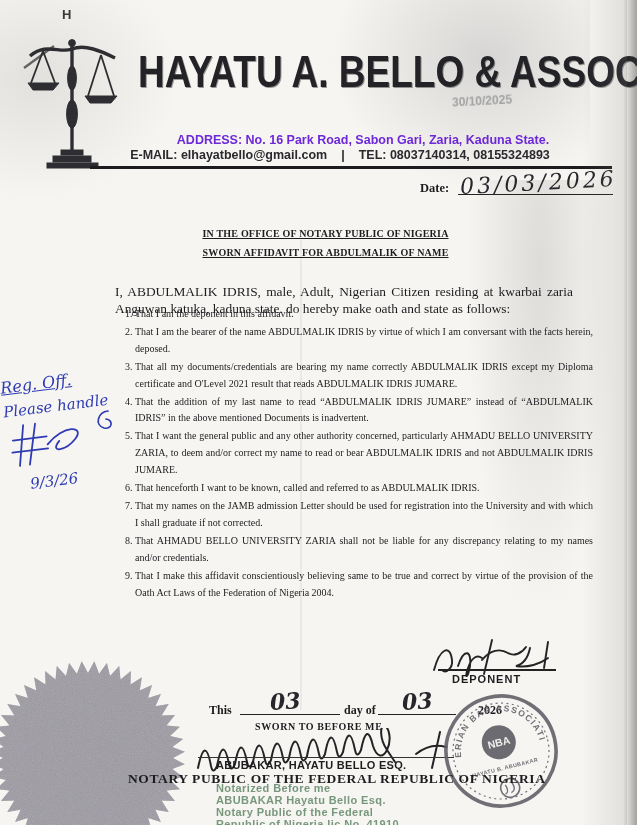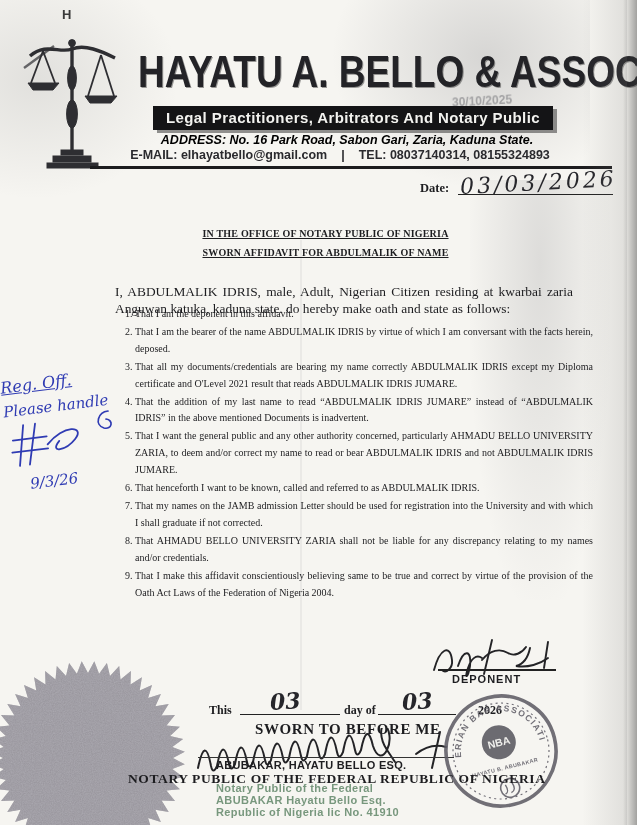--- a/index.html
+++ b/index.html
@@ -25,22 +25,22 @@
   .logo{position:absolute;left:22px;top:26px;}
   .firm-name{position:absolute;left:138px;top:48px;width:455px;text-align:center;
      font-family:"Liberation Sans",sans-serif;font-weight:900;font-size:37px;
      letter-spacing:0px;color:#232327;transform:scaleY(1.18);transform-origin:top;
      text-shadow:1px 1px 0 rgba(40,40,40,.45);white-space:nowrap;}
   .faint-date{position:absolute;left:452px;top:94px;font-family:"Liberation Sans",sans-serif;
      font-weight:bold;font-size:12px;color:#8d8d90;transform:rotate(-3deg);opacity:.75;filter:blur(.3px);}
   .banner{position:absolute;left:153px;top:106px;background:#141416;color:#f2f2ef;
      padding:3px 13px 4px;font-family:"Liberation Sans",sans-serif;font-weight:bold;
      font-size:15px;letter-spacing:.4px;box-shadow:4px 3px 0 rgba(20,20,20,.45);white-space:nowrap;}
-  .addr{position:absolute;left:112px;top:133px;width:470px;text-align:center;
-     font-family:"Liberation Sans",sans-serif;font-weight:bold;font-size:12.5px;color:#000000;font-style:italic;}
+  .addr{position:absolute;left:128px;top:133px;width:470px;text-align:center;
+     font-family:"Liberation Sans",sans-serif;font-weight:bold;font-size:12.5px;color:#6d28d9;}
   .contact{position:absolute;left:95px;top:148px;width:490px;text-align:center;
      font-family:"Liberation Sans",sans-serif;font-weight:bold;font-size:12.5px;color:#2a2a2e;}
   .contact .sep{margin:0 14px;}
   .header-rule{position:absolute;left:90px;top:166px;width:522px;height:3px;background:#1c1c1e;}
 
   
   .date-row{position:absolute;left:420px;top:178px;width:195px;}
   .date-label{font-weight:bold;font-size:12.5px;}
   .date-line{position:absolute;left:38px;top:16px;width:155px;border-bottom:1.6px solid #222;}
   .hand{font-family:"DejaVu Serif",serif;font-style:italic;color:#26262b;}
@@ -73,21 +73,21 @@
 
   
   .jurat{position:absolute;left:200px;top:700px;width:300px;font-weight:bold;font-size:12px;}
   .jurat .u1{position:absolute;left:40px;top:14px;width:100px;border-bottom:1.6px solid #222;}
   .jurat .u2{position:absolute;left:178px;top:14px;width:78px;border-bottom:1.6px solid #222;}
   .jurat .this-l{position:absolute;left:9px;top:3px;}
   .jurat .dayof-l{position:absolute;left:144px;top:3px;}
   .jurat .year-l{position:absolute;left:278px;top:3px;}
   .jurat .dayv{position:absolute;left:70px;top:-12px;font-size:22px;transform:rotate(-4deg);}
   .jurat .monv{position:absolute;left:202px;top:-12px;font-size:22px;transform:rotate(-4deg);}
-  .sworn-label{position:absolute;left:255px;top:721px;font-weight:bold;font-size:15px;letter-spacing:.6px;}
+  .sworn-label{position:absolute;left:255px;top:721px;font-weight:bold;font-size:10px;letter-spacing:.6px;}
   .notary-sig{position:absolute;left:192px;top:728px;}
   .notary-sig-line{position:absolute;left:198px;top:757px;width:256px;border-bottom:1.5px solid #333;}
   .notary-name{position:absolute;left:216px;top:759px;font-family:Liberation Sans, sans-serif;
      font-weight:bold;font-size:11px;letter-spacing:.3px;z-index:5;}
   .notary-title{position:absolute;left:128px;top:771px;font-weight:bold;font-size:13.5px;
      letter-spacing:.6px;z-index:5;white-space:nowrap;}
   .green-stamp{position:absolute;left:216px;top:783px;font-family:"Liberation Sans",sans-serif;
      font-weight:bold;font-size:11px;line-height:11.5px;color:rgba(88,128,96,.8);
      filter:blur(.35px);letter-spacing:.4px;z-index:4;}
   .green-stamp div{margin-bottom:.5px;}
@@ -122,21 +122,20 @@
       <line x1="79" y1="29" x2="92" y2="70" stroke-width="1.8"></line>
       <path d="M63,70 L95,70 L89,77 L68,77 Z"></path>
       <rect x="39" y="124" width="22" height="5"></rect>
       <rect x="31" y="130" width="38" height="6"></rect>
       <rect x="25" y="137" width="51" height="5"></rect>
     </g>
   </svg>
 
   <div class="firm-name">HAYATU A. BELLO &amp; ASSOC.</div>
   <div class="faint-date">30/10/2025</div>
-  <div class="banner">Legal Practitioners, Arbitrators And Notary Public</div>
   <div class="addr">ADDRESS: No. 16 Park Road, Sabon Gari, Zaria, Kaduna State.</div>
   <div class="contact">
     <span>E-MAIL: elhayatbello@gmail.com</span><span class="sep">|</span><span>TEL: 08037140314, 08155324893</span>
   </div>
   <div class="header-rule"></div>
 
   <div class="date-row">
     <span class="date-label">Date:</span>
     <span class="date-line"></span>
     <span class="hand date-value">03/03/2026</span>
@@ -209,22 +208,23 @@
       <path d="M6,40 q7,-34 13,-2 q2,9 6,0 q6,-32 12,-2 q2,9 6,0 q6,-32 12,-2 q2,9 6,0 q6,-32 12,-2 q2,9 6,0 q6,-32 12,-2 q2,9 6,0 q6,-32 12,-2 q2,9 6,0 q6,-32 12,-2 q2,9 6,0 q6,-32 12,-2 q2,9 6,0 q6,-32 12,-2 q2,9 6,0 q6,-30 12,-4 c4,12 10,12 14,4 c5,-10 2,-22 -2,-24 c-5,-2 -6,12 2,24 l8,12"></path>
       <path d="M224,26 c10,-8 20,-10 30,-7"></path>
       <path d="M248,4 l-8,36"></path>
     </g>
   </svg>
   <div class="notary-sig-line"></div>
   <div class="notary-name">ABUBAKAR, HAYATU BELLO ESQ.</div>
   <div class="notary-title">NOTARY PUBLIC OF THE FEDERAL REPUBLIC OF NIGERIA</div>
 
   <div class="green-stamp">
+    <div>Notarized Before me</div>
+    <div>ABUBAKAR Hayatu Bello Esq.</div>
     <div>Notary Public of the Federal</div>
-    <div>ABUBAKAR Hayatu Bello Esq.</div>
     <div>Republic of Nigeria lic No. 41910</div>
   </div>
 
   <svg class="seal" width="200" height="200" viewBox="0 0 200 200">
     <defs>
       <filter id="grain" x="-5%" y="-5%" width="110%" height="110%">
         <feTurbulence type="fractalNoise" baseFrequency="0.9" numOctaves="3" seed="7" result="t"></feTurbulence>
         <feColorMatrix in="t" type="matrix" values="0 0 0 0 0.42  0 0 0 0 0.41  0 0 0 0 0.45  0 0 0 0.9 0" result="g"></feColorMatrix>
         <feComposite in="g" in2="SourceGraphic" operator="in"></feComposite>
       </filter>

